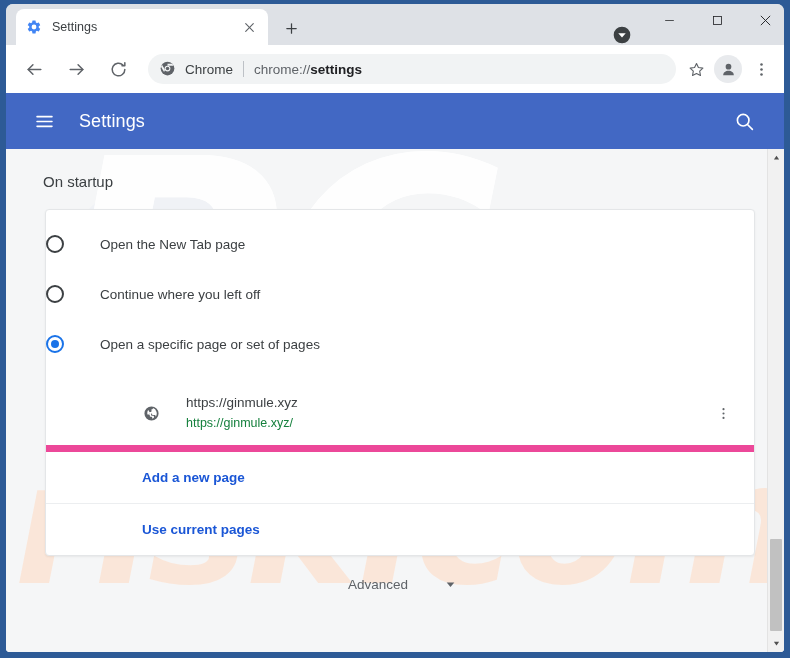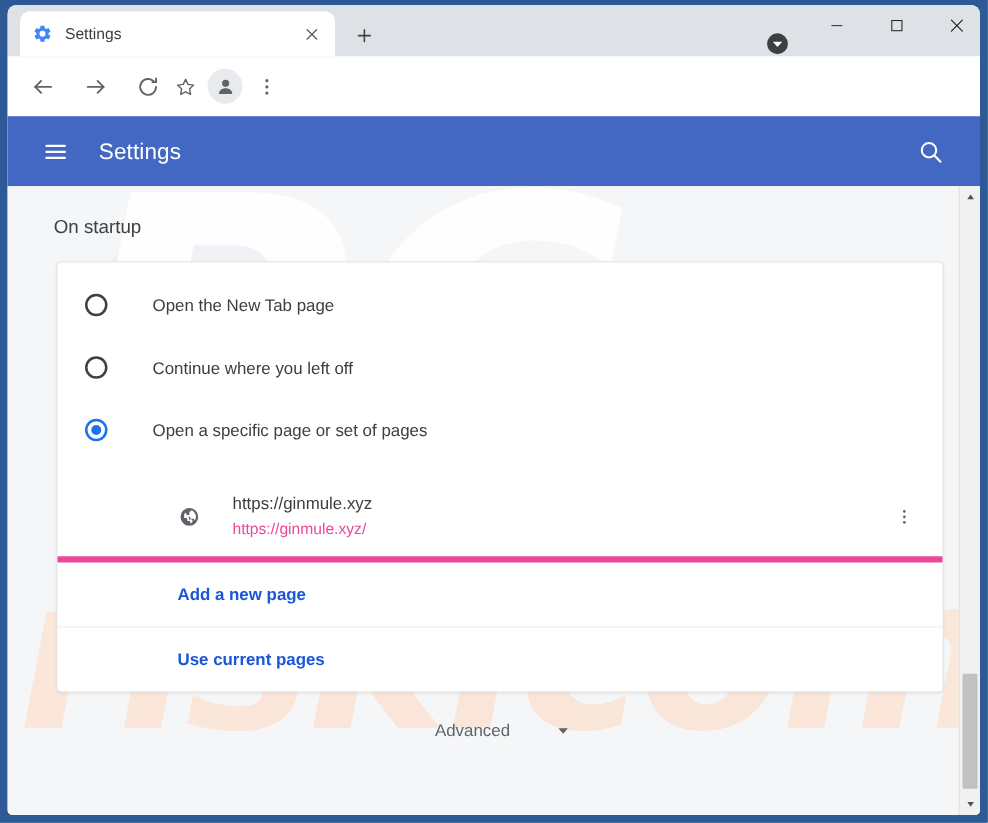--- a/index.html
+++ b/index.html
@@ -248,21 +248,20 @@
     border: 1px solid #e4e6e8;
     border-radius: 4px;
     box-sizing: border-box;
     box-shadow: 0 1px 2px rgba(60,64,67,.08);
   }
 
   .radio-row {
     display: flex;
     align-items: center;
     height: 50px;
-    padding-left: 22px;
   }
   .radio-row:first-child { margin-top: 9px; }
   .radio {
     width: 18px; height: 18px;
     border-radius: 50%;
     border: 2px solid #3c4043;
     box-sizing: border-box;
     flex: 0 0 18px;
     position: relative;
   }
@@ -280,34 +279,34 @@
     font-size: 13.5px;
     color: #3c4043;
   }
 
   
   #url-entry {
     display: flex;
     align-items: center;
     height: 64px;
     padding: 0 18px 0 96px;
-    border-bottom: 5px solid #ec4899;
+    border-bottom: 7px solid #ec4899;
     margin-top: 12px;
   }
   #url-favicon {
     width: 18px; height: 18px; flex: 0 0 18px;
     display: flex; align-items: center; justify-content: center;
   }
   #url-texts {
     margin-left: 26px;
     flex: 1 1 auto;
     min-width: 0;
   }
   #url-title { font-size: 13.5px; color: #3c4043; line-height: 1.55; }
-  #url-sub { font-size: 12.5px; color: #ec4899; line-height: 1.55; }
+  #url-sub { font-size: 12.5px; color: #15803d; line-height: 1.55; }
   #url-more {
     width: 26px; height: 26px; flex: 0 0 26px;
     display: flex; align-items: center; justify-content: center;
     color: #5f6368;
   }
 
   .link-row {
     height: 51px;
     display: flex;
     align-items: center;
@@ -431,20 +430,34 @@
             <polyline points="14,6 20,12 14,18"></polyline>
         </svg>
       </div>
       <div class="navbtn">
         <svg viewBox="0 0 24 24" width="19" height="19" fill="none" stroke="#5f6368" stroke-width="1.9" stroke-linecap="round" stroke-linejoin="round">
           <path d="M20 12a8 8 0 11-2.4-5.7"></path>
             <polyline points="20,3.6 20,7.2 16.4,7.2"></polyline>
         </svg>
       </div>
 
+      <div id="omnibox">
+        <span id="omnibox-icon">
+          <svg viewBox="0 0 24 24" width="15" height="15">
+            <circle cx="12" cy="12" r="11" fill="#5f6368"></circle>
+            <circle cx="12" cy="12" r="4.6" fill="#f1f3f4"></circle>
+            <circle cx="12" cy="12" r="2.8" fill="#5f6368"></circle>
+            <path d="M12 7.4h9.6l-1.8-3.1H12z" fill="#f1f3f4"></path>
+            <path d="M8.1 14.3L3.3 6.1 1.6 9.1l4.9 8.3z" fill="#f1f3f4"></path>
+          </svg>
+        </span>
+        <span id="omnibox-scheme">Chrome</span>
+        <span id="omnibox-divider"></span>
+        <span id="omnibox-url"><span>chrome://</span><b>settings</b></span>
+      </div>
 
       <div id="star-btn">
         <svg viewBox="0 0 24 24" width="17" height="17" fill="none" stroke="#5f6368" stroke-width="1.6" stroke-linejoin="round">
           <polygon points="12,3.5 14.7,9.2 21,10 16.5,14.4 17.6,20.5 12,17.6 6.4,20.5 7.5,14.4 3,10 9.3,9.2"></polygon>
         </svg>
       </div>
       <div id="avatar-btn">
         <svg viewBox="0 0 24 24" width="17" height="17" fill="#5f6368">
           <circle cx="12" cy="8" r="4"></circle>
           <path d="M4.5 20c0-4.1 3.4-6.4 7.5-6.4s7.5 2.3 7.5 6.4z"></path>

